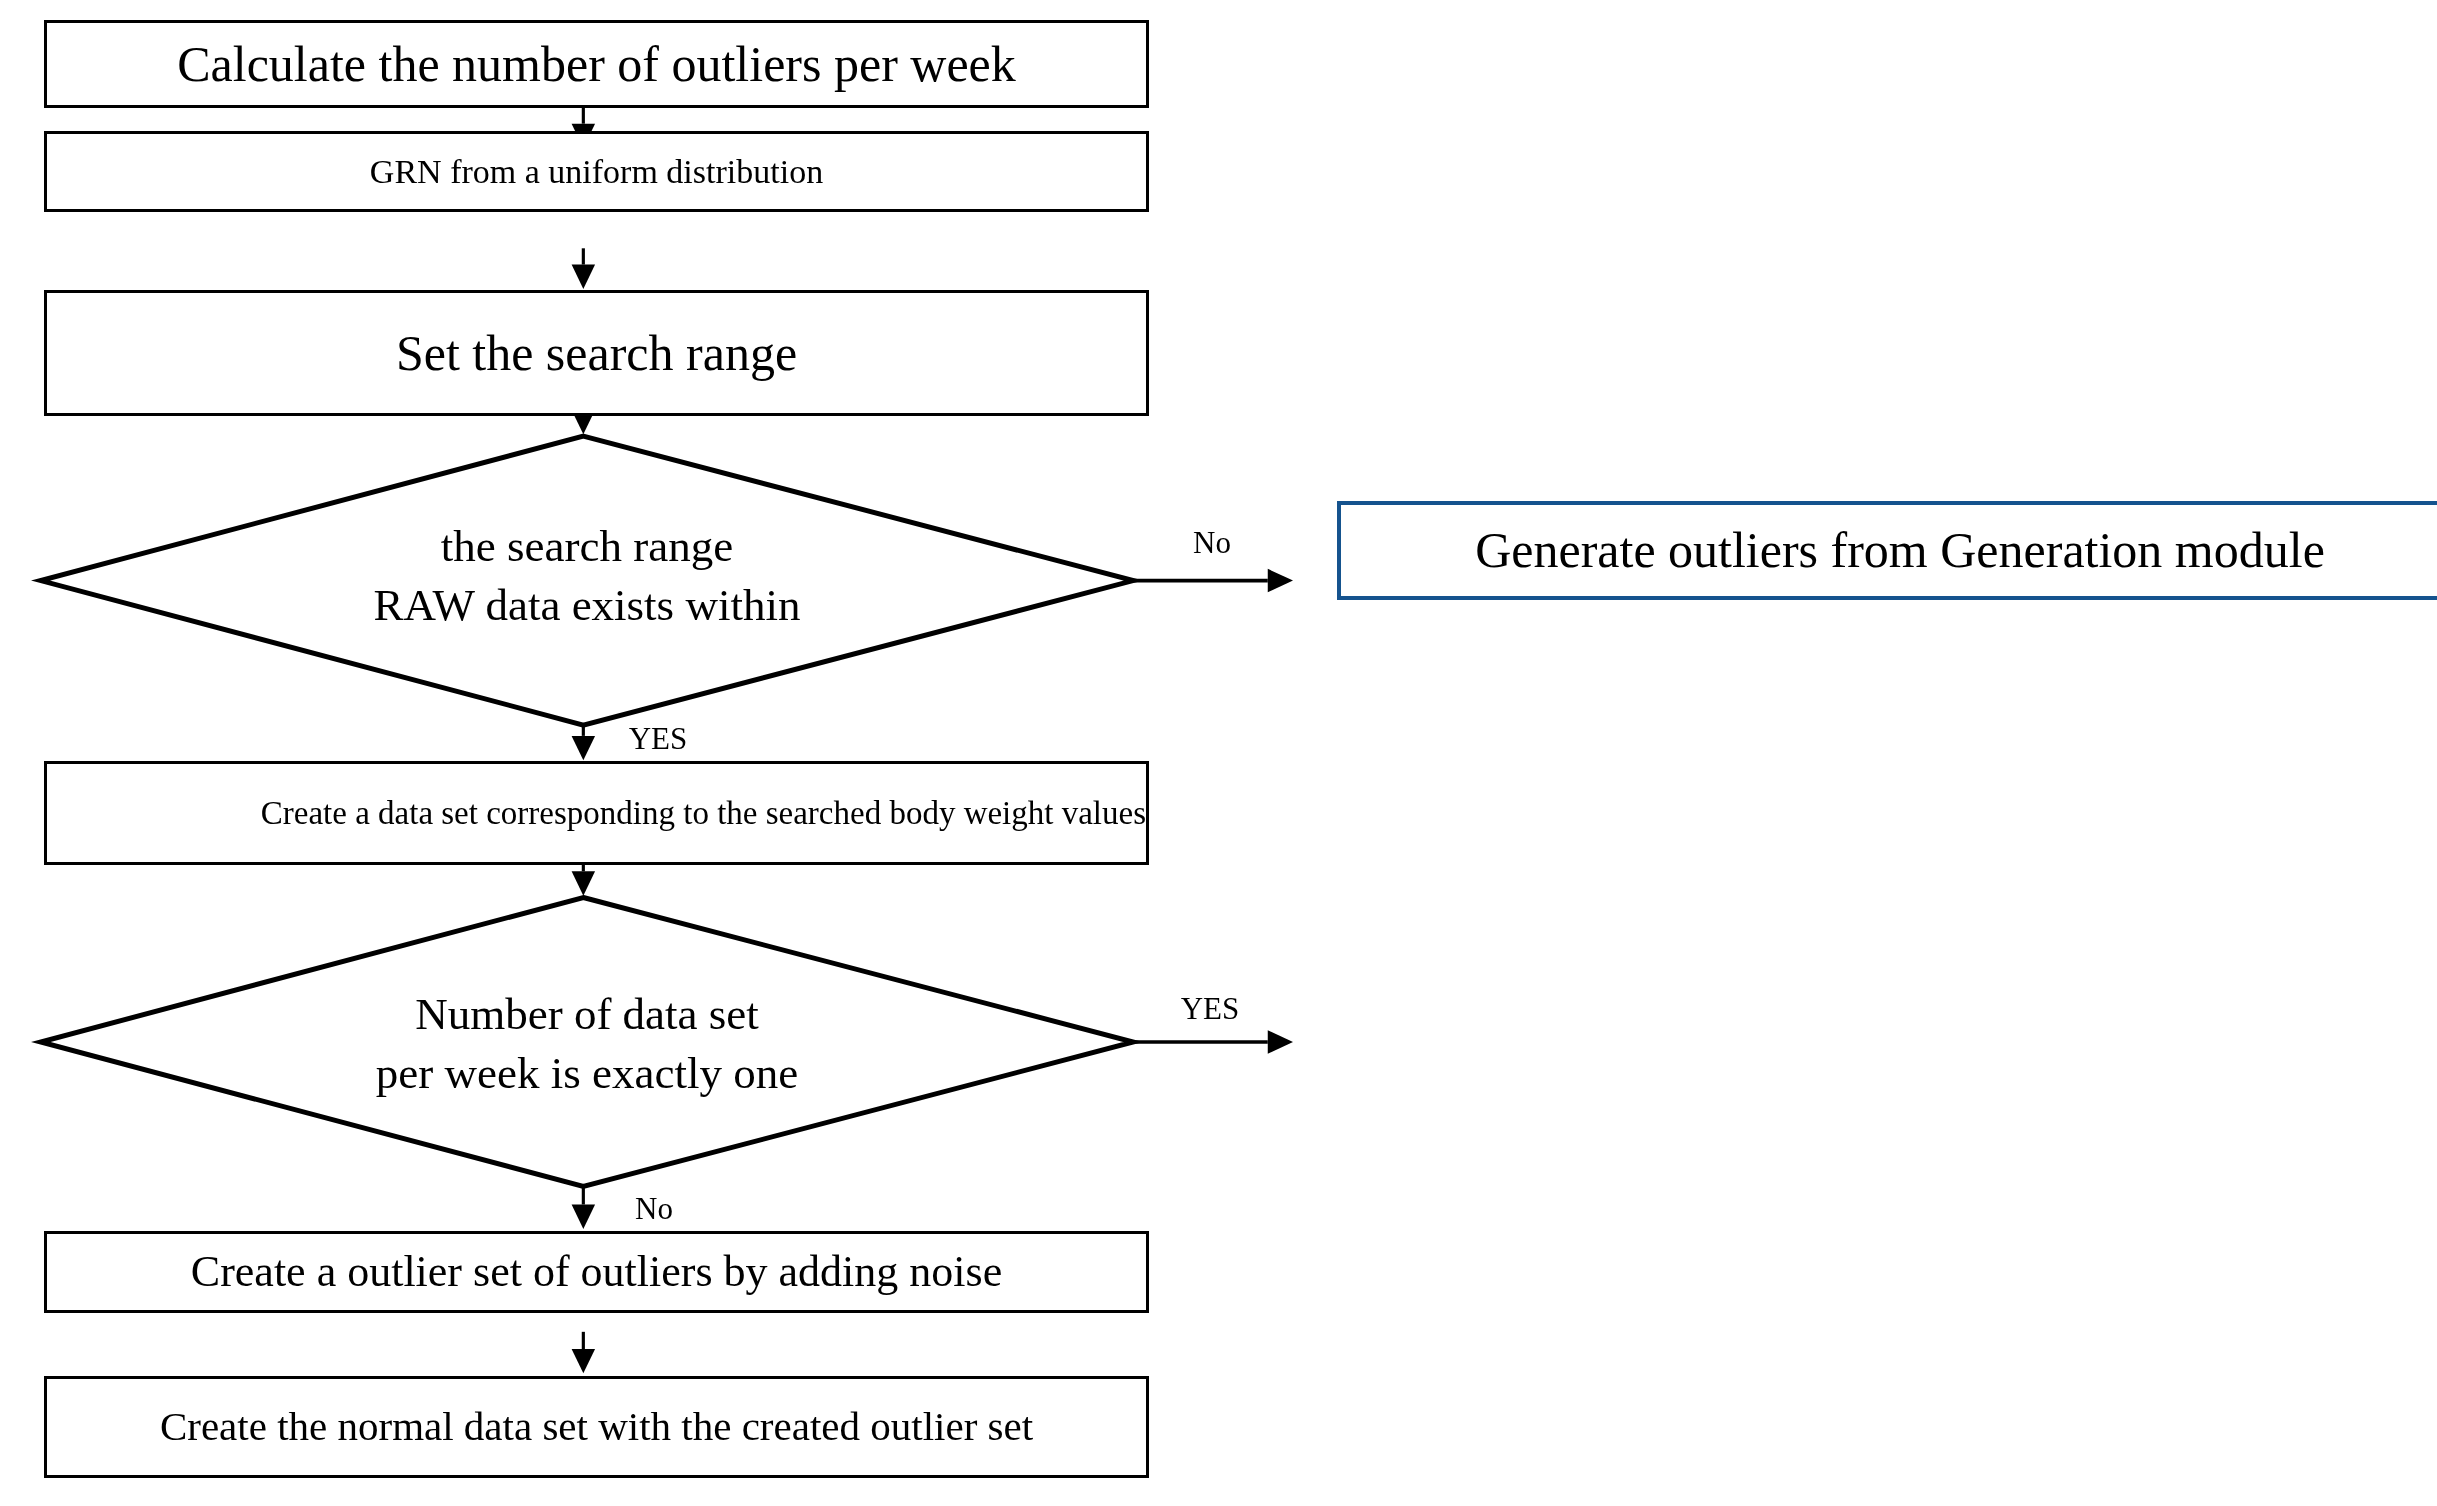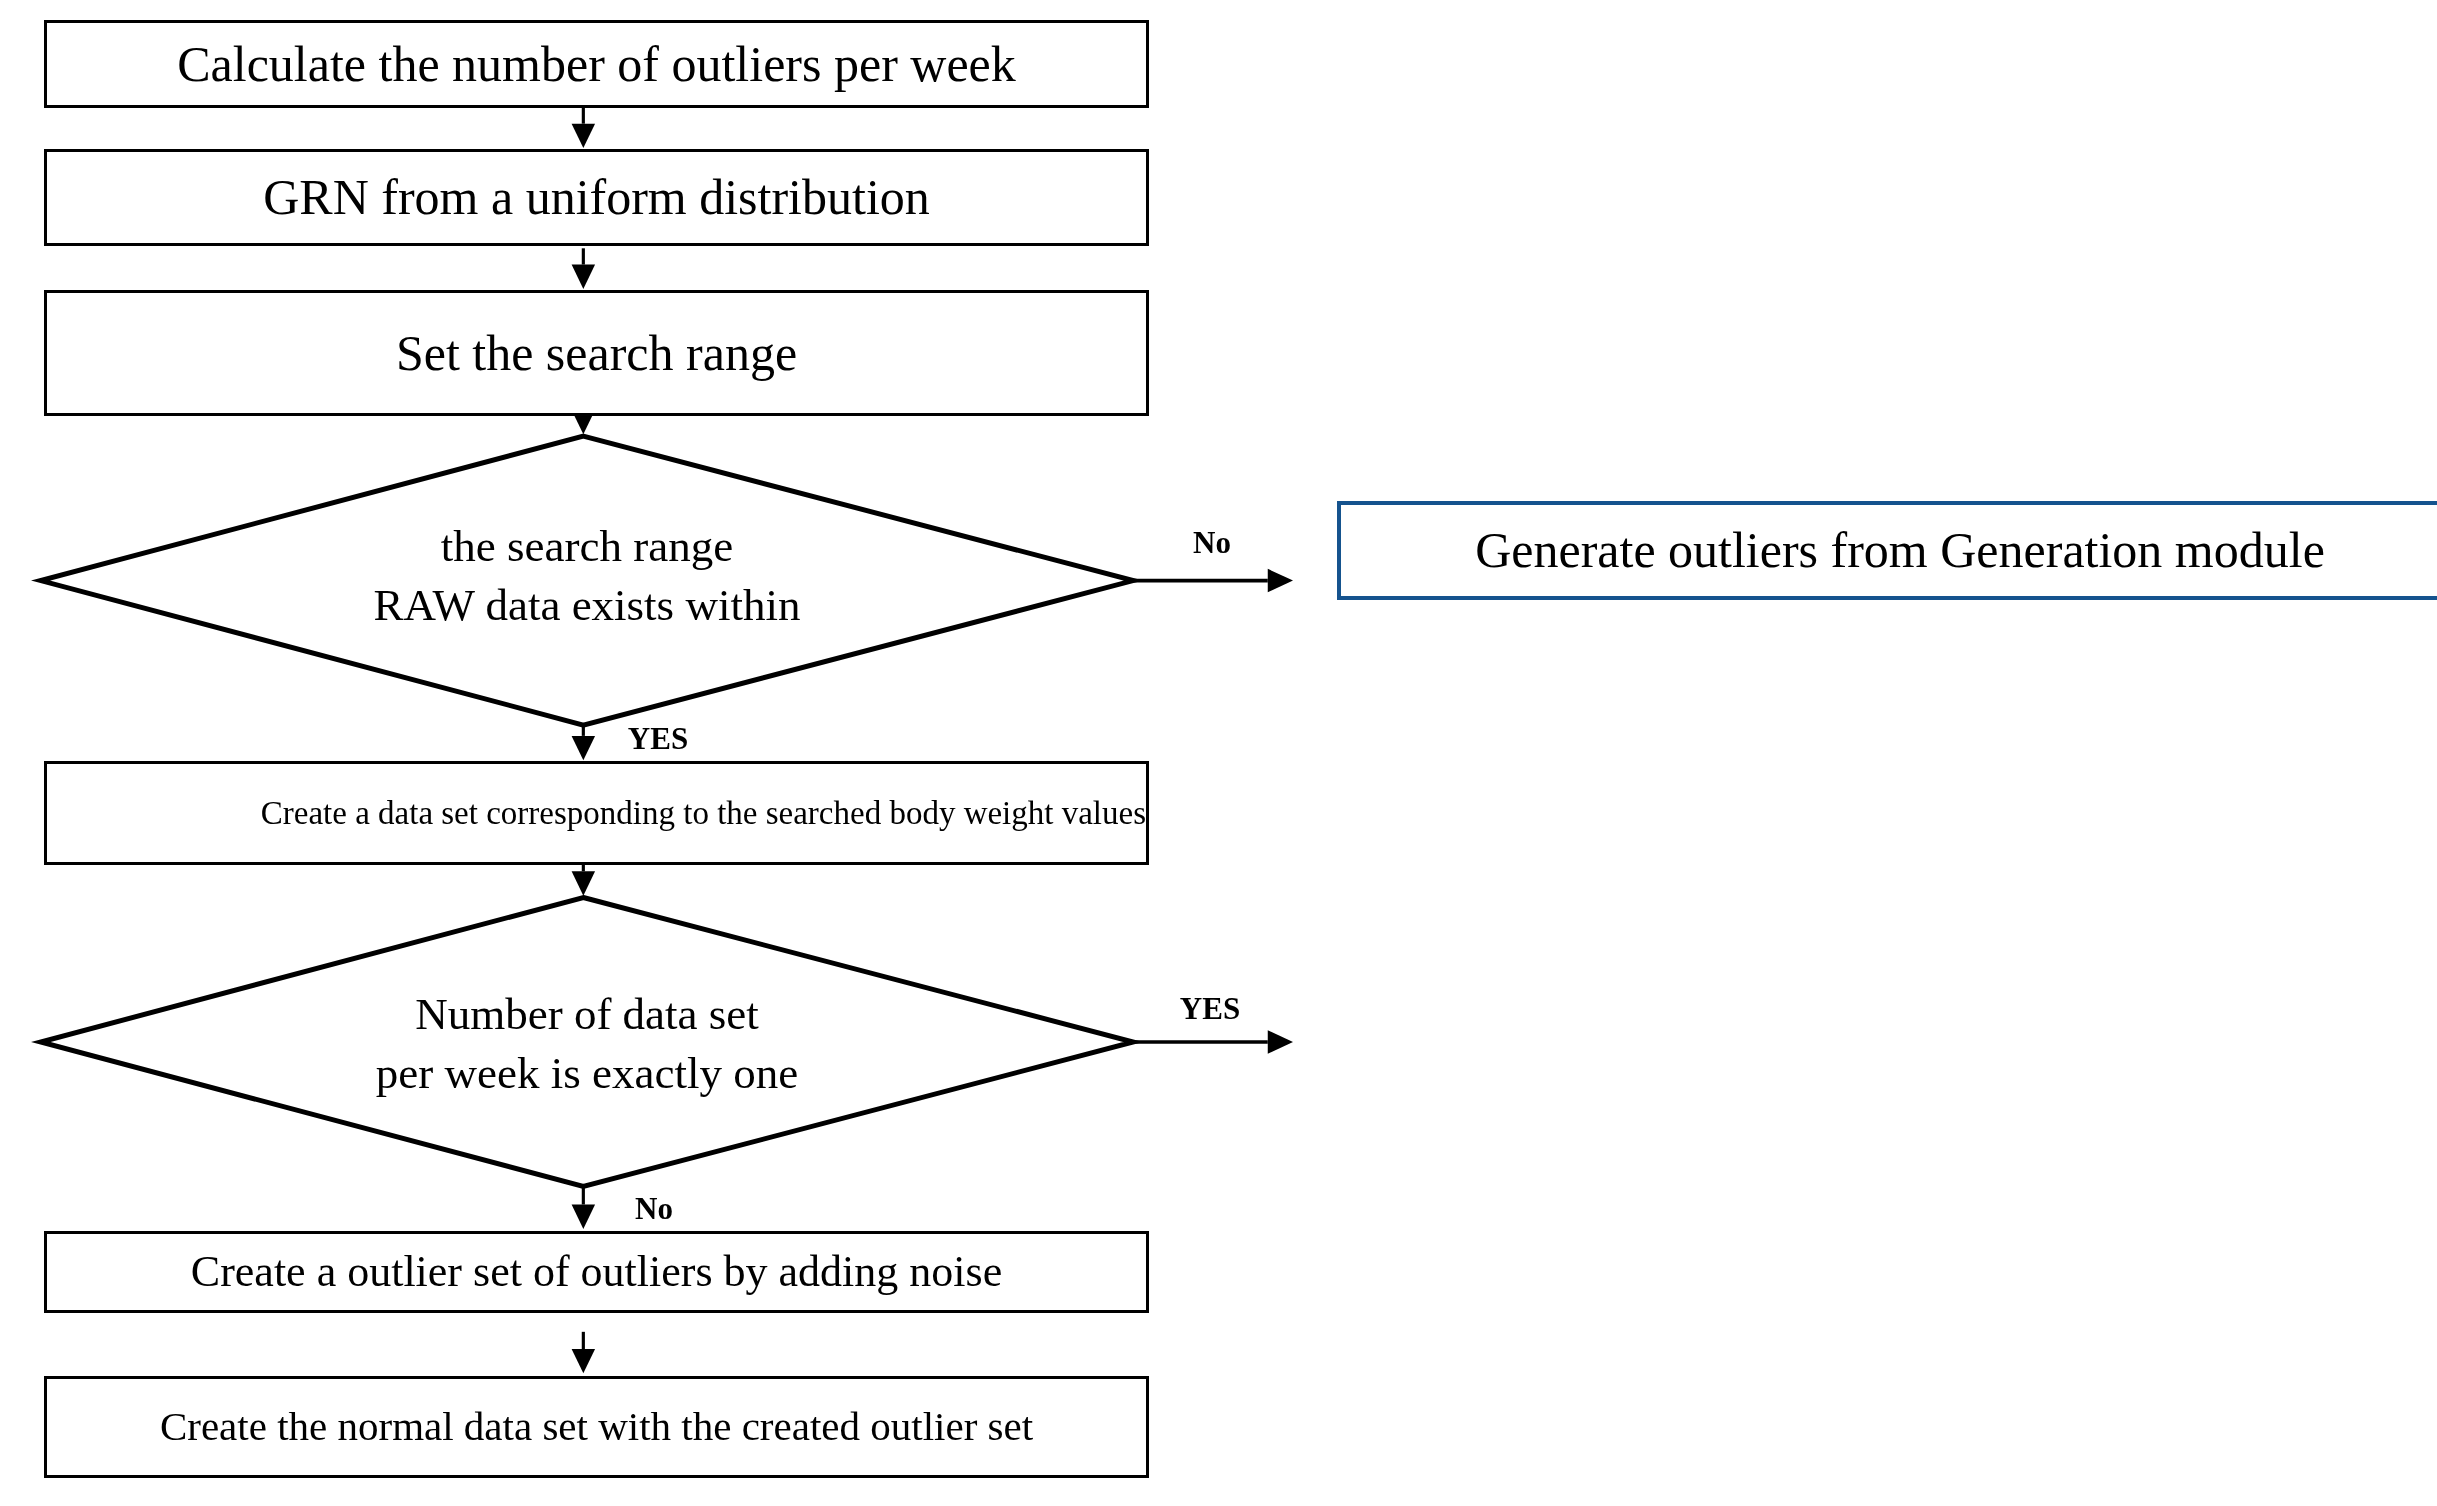--- a/index.html
+++ b/index.html
@@ -37,21 +37,21 @@
     width: 1105px;
     margin-left: 12px;
   }
   .flow-box.right-col {
     left: 1297px;
     width: 1126px;
     height: 99px;
     font-size: 50px;
   }
   #step1-box { top: 20px;  height: 88px;  font-size: 50px; }
-  #step2-box { top: 149px; height: 97px; font-size: 50px; }
+  #step2-box { top: 131px; height: 81px; font-size: 34px; }
   #step3-box { top: 290px; height: 126px; font-size: 50px; }
   #step4-box { top: 761px; height: 104px; font-size: 33px; justify-content: flex-end; }
   #step5-box { top: 1231px; height: 82px; font-size: 44px; }
   #step6-box { top: 1376px; height: 102px; font-size: 41px; }
   #d1-no-box {
     top: 501px;
     border: 4.5px solid #15538E;
     margin-left: 40px;
   }
   #d2-yes-box {
@@ -67,21 +67,20 @@
     line-height: 1.3;
   }
   .diamond-text span { display: block; }
   #d1-text { left: 587px; top: 575px; }
   #d2-text { left: 587px; top: 1043px; }
   .branch-label {
     position: absolute;
     transform: translate(-50%, -50%);
     font-size: 31px;
     white-space: nowrap;
-    font-weight: bold;
   }
   #d1-no-label  { left: 1212px; top: 543px; }
   #d1-yes-label { left: 658px;  top: 739px; }
   #d2-yes-label { left: 1210px; top: 1009px; }
   #d2-no-label  { left: 654px;  top: 1209px; }
   .connector { stroke: #000000; fill: none; }
   .v-line { stroke-width: 3.5px; }
   .h-line { stroke-width: 4px; }
   .arrow-head { fill: #000000; stroke: none; }
   .diamond-shape { fill: #ffffff; stroke: #000000; stroke-width: 5.5px; }

